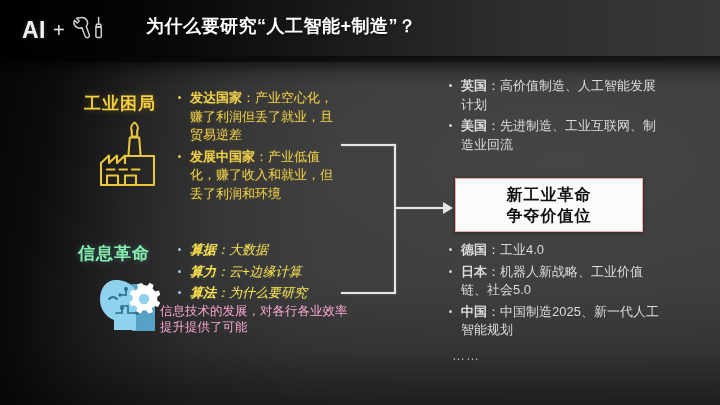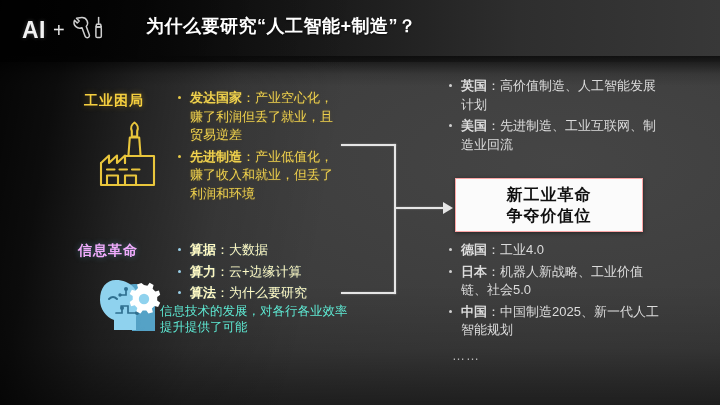--- a/index.html
+++ b/index.html
@@ -45,24 +45,24 @@
 
   .slide-title{
     position:absolute;left:146px;top:14px;
     font-size:18px;font-weight:bold;color:#ffffff;letter-spacing:.5px;
     white-space:nowrap;
     text-shadow:0 1px 2px rgba(0,0,0,.6);
   }
 
   
   .sec-head{
-    font-size:14px;font-weight:bold;letter-spacing:1px;white-space:nowrap;
+    font-size:17px;font-weight:bold;letter-spacing:1px;white-space:nowrap;
   }
   .sec-head.gold{color:#f5cf3f;text-shadow:0 0 6px rgba(240,190,40,.35);}
-  .sec-head.blue{color:#f0abfc;text-shadow:0 0 6px rgba(110,200,240,.35);}
+  .sec-head.blue{color:#86efac;text-shadow:0 0 6px rgba(110,200,240,.35);}
 
   #ind-head{position:absolute;left:84px;top:92px;}
   #ind-icon{position:absolute;left:96px;top:116px;}
   #info-head{position:absolute;left:78px;top:242px;}
   #info-icon{position:absolute;left:92px;top:268px;}
 
   
   ul.blist{list-style:none;margin:0;padding:0;}
   ul.blist li{
     position:relative;padding-left:15px;margin:0 0 3px 0;
@@ -71,25 +71,25 @@
     content:"";position:absolute;left:3px;top:8px;
     width:3px;height:3px;border-radius:50%;background:currentColor;opacity:.95;
   }
   .btxt{font-size:13px;line-height:16.5px;}
   .btxt b{font-weight:bold;}
 
   #ind-list{position:absolute;left:175px;top:88px;width:168px;color:#f0d24a;}
   #ind-list .btxt{color:#efd14d;text-shadow:0 0 3px rgba(200,160,30,.25);}
 
   #info-list{position:absolute;left:175px;top:240px;width:172px;color:#9fd8f2;}
-  #info-list .btxt{color:#fef9c3;text-shadow:0 0 3px rgba(90,170,215,.25);}
+  #info-list .btxt{color:#fde047;text-shadow:0 0 3px rgba(90,170,215,.25);font-style:italic;}
 
   #info-note{
     position:absolute;left:160px;top:303px;width:192px;
-    font-size:12.5px;line-height:16px;color:#5eead4;
+    font-size:12.5px;line-height:16px;color:#f9a8d4;
   }
 
   
   #right-top{position:absolute;left:446px;top:76px;width:218px;color:#d8d8d8;}
   #right-bottom{position:absolute;left:446px;top:240px;width:222px;color:#d8d8d8;}
   #right-top .btxt,#right-bottom .btxt{color:#dcdcdc;font-size:13px;line-height:16.5px;}
   #right-ellipsis{
     position:absolute;left:452px;top:348px;font-size:13px;color:#b8b8b8;letter-spacing:1px;
   }
 
@@ -167,21 +167,21 @@
           <rect x="29.0" y="59.5" width="11.0" height="9.5"></rect>
         </g>
       </svg>
     </div>
 
     <ul id="ind-list" class="blist">
       <li>
         <span class="btxt"><b>发达国家</b><span>：产业空心化，赚了利润但丢了就业，且贸易逆差</span></span>
       </li>
       <li>
-        <span class="btxt"><b>先进制造</b><span>：产业低值化，赚了收入和就业，但丢了利润和环境</span></span>
+        <span class="btxt"><b>发展中国家</b><span>：产业低值化，赚了收入和就业，但丢了利润和环境</span></span>
       </li>
     </ul>
 
     <div id="info-head" class="sec-head blue">信息革命</div>
 
     <div id="info-icon">
       <svg width="84" height="72" viewBox="0 0 84 72">
         <g>
 
           <path d="M42 16 C55 16 63 25 63 37 L63 63 L40 63 L40 52 C31 52 25 45 25 36 C25 25 32 16 42 16 Z" fill="#57a9cf" opacity="0.95"></path>

